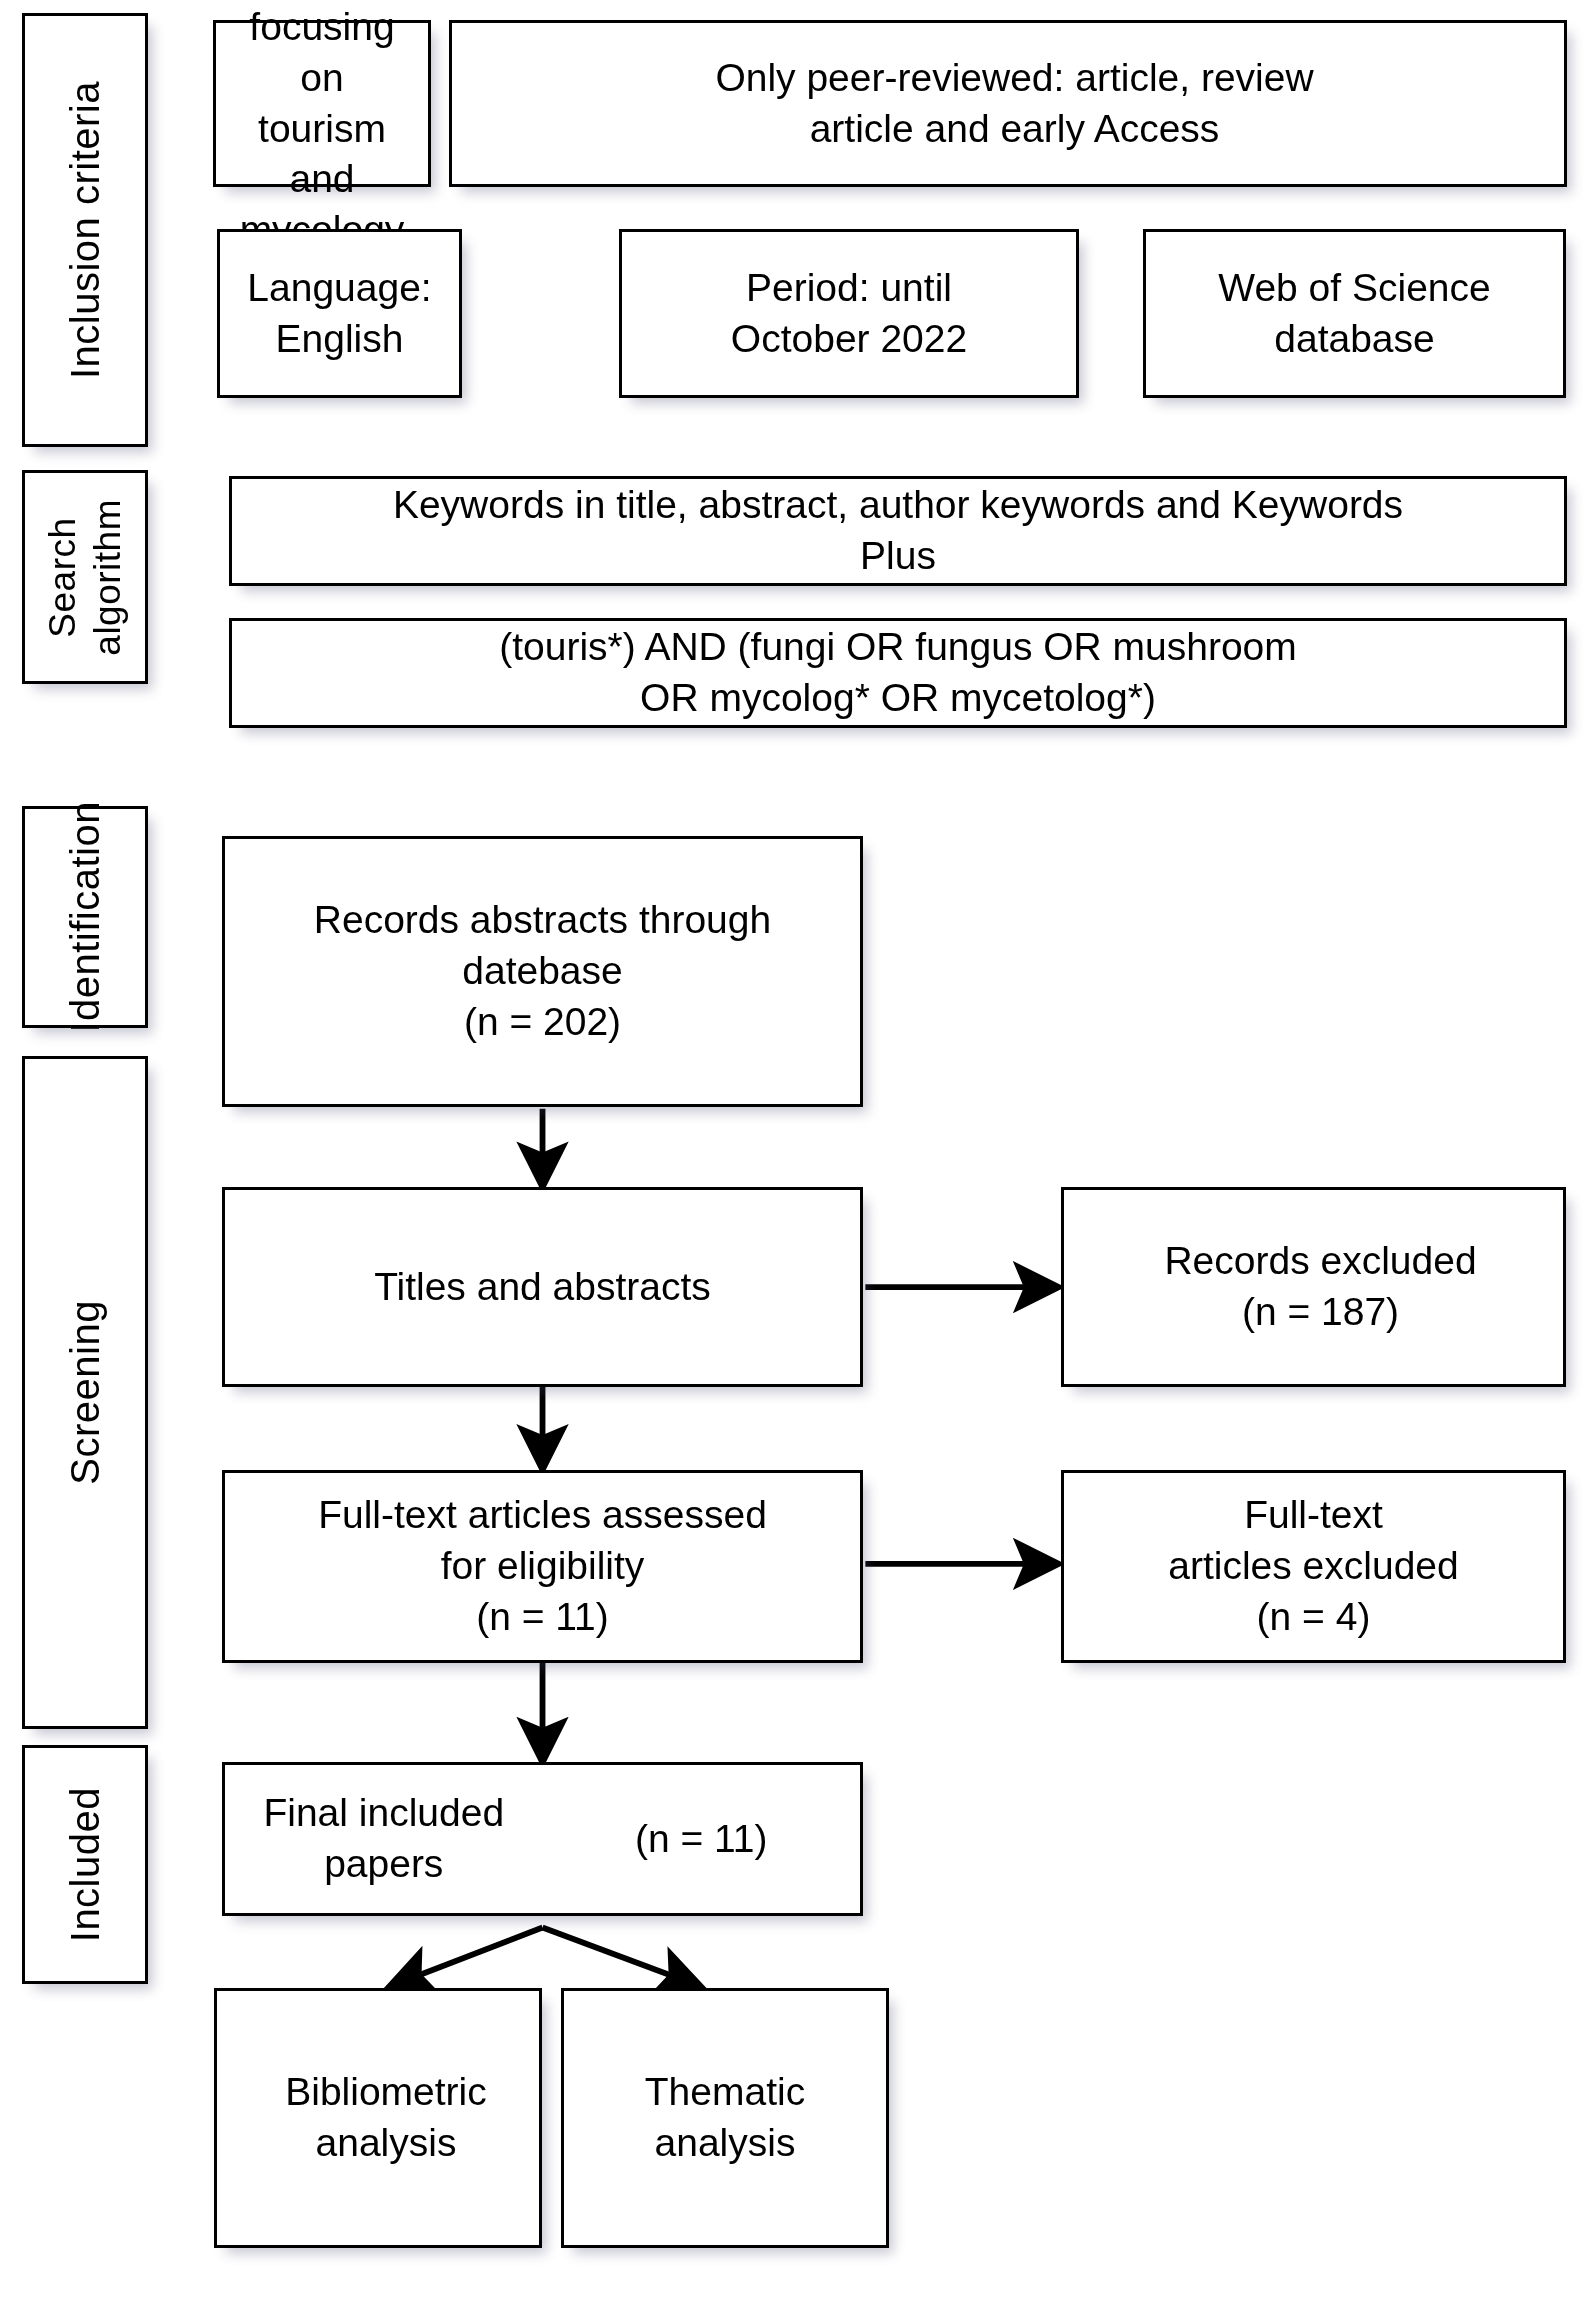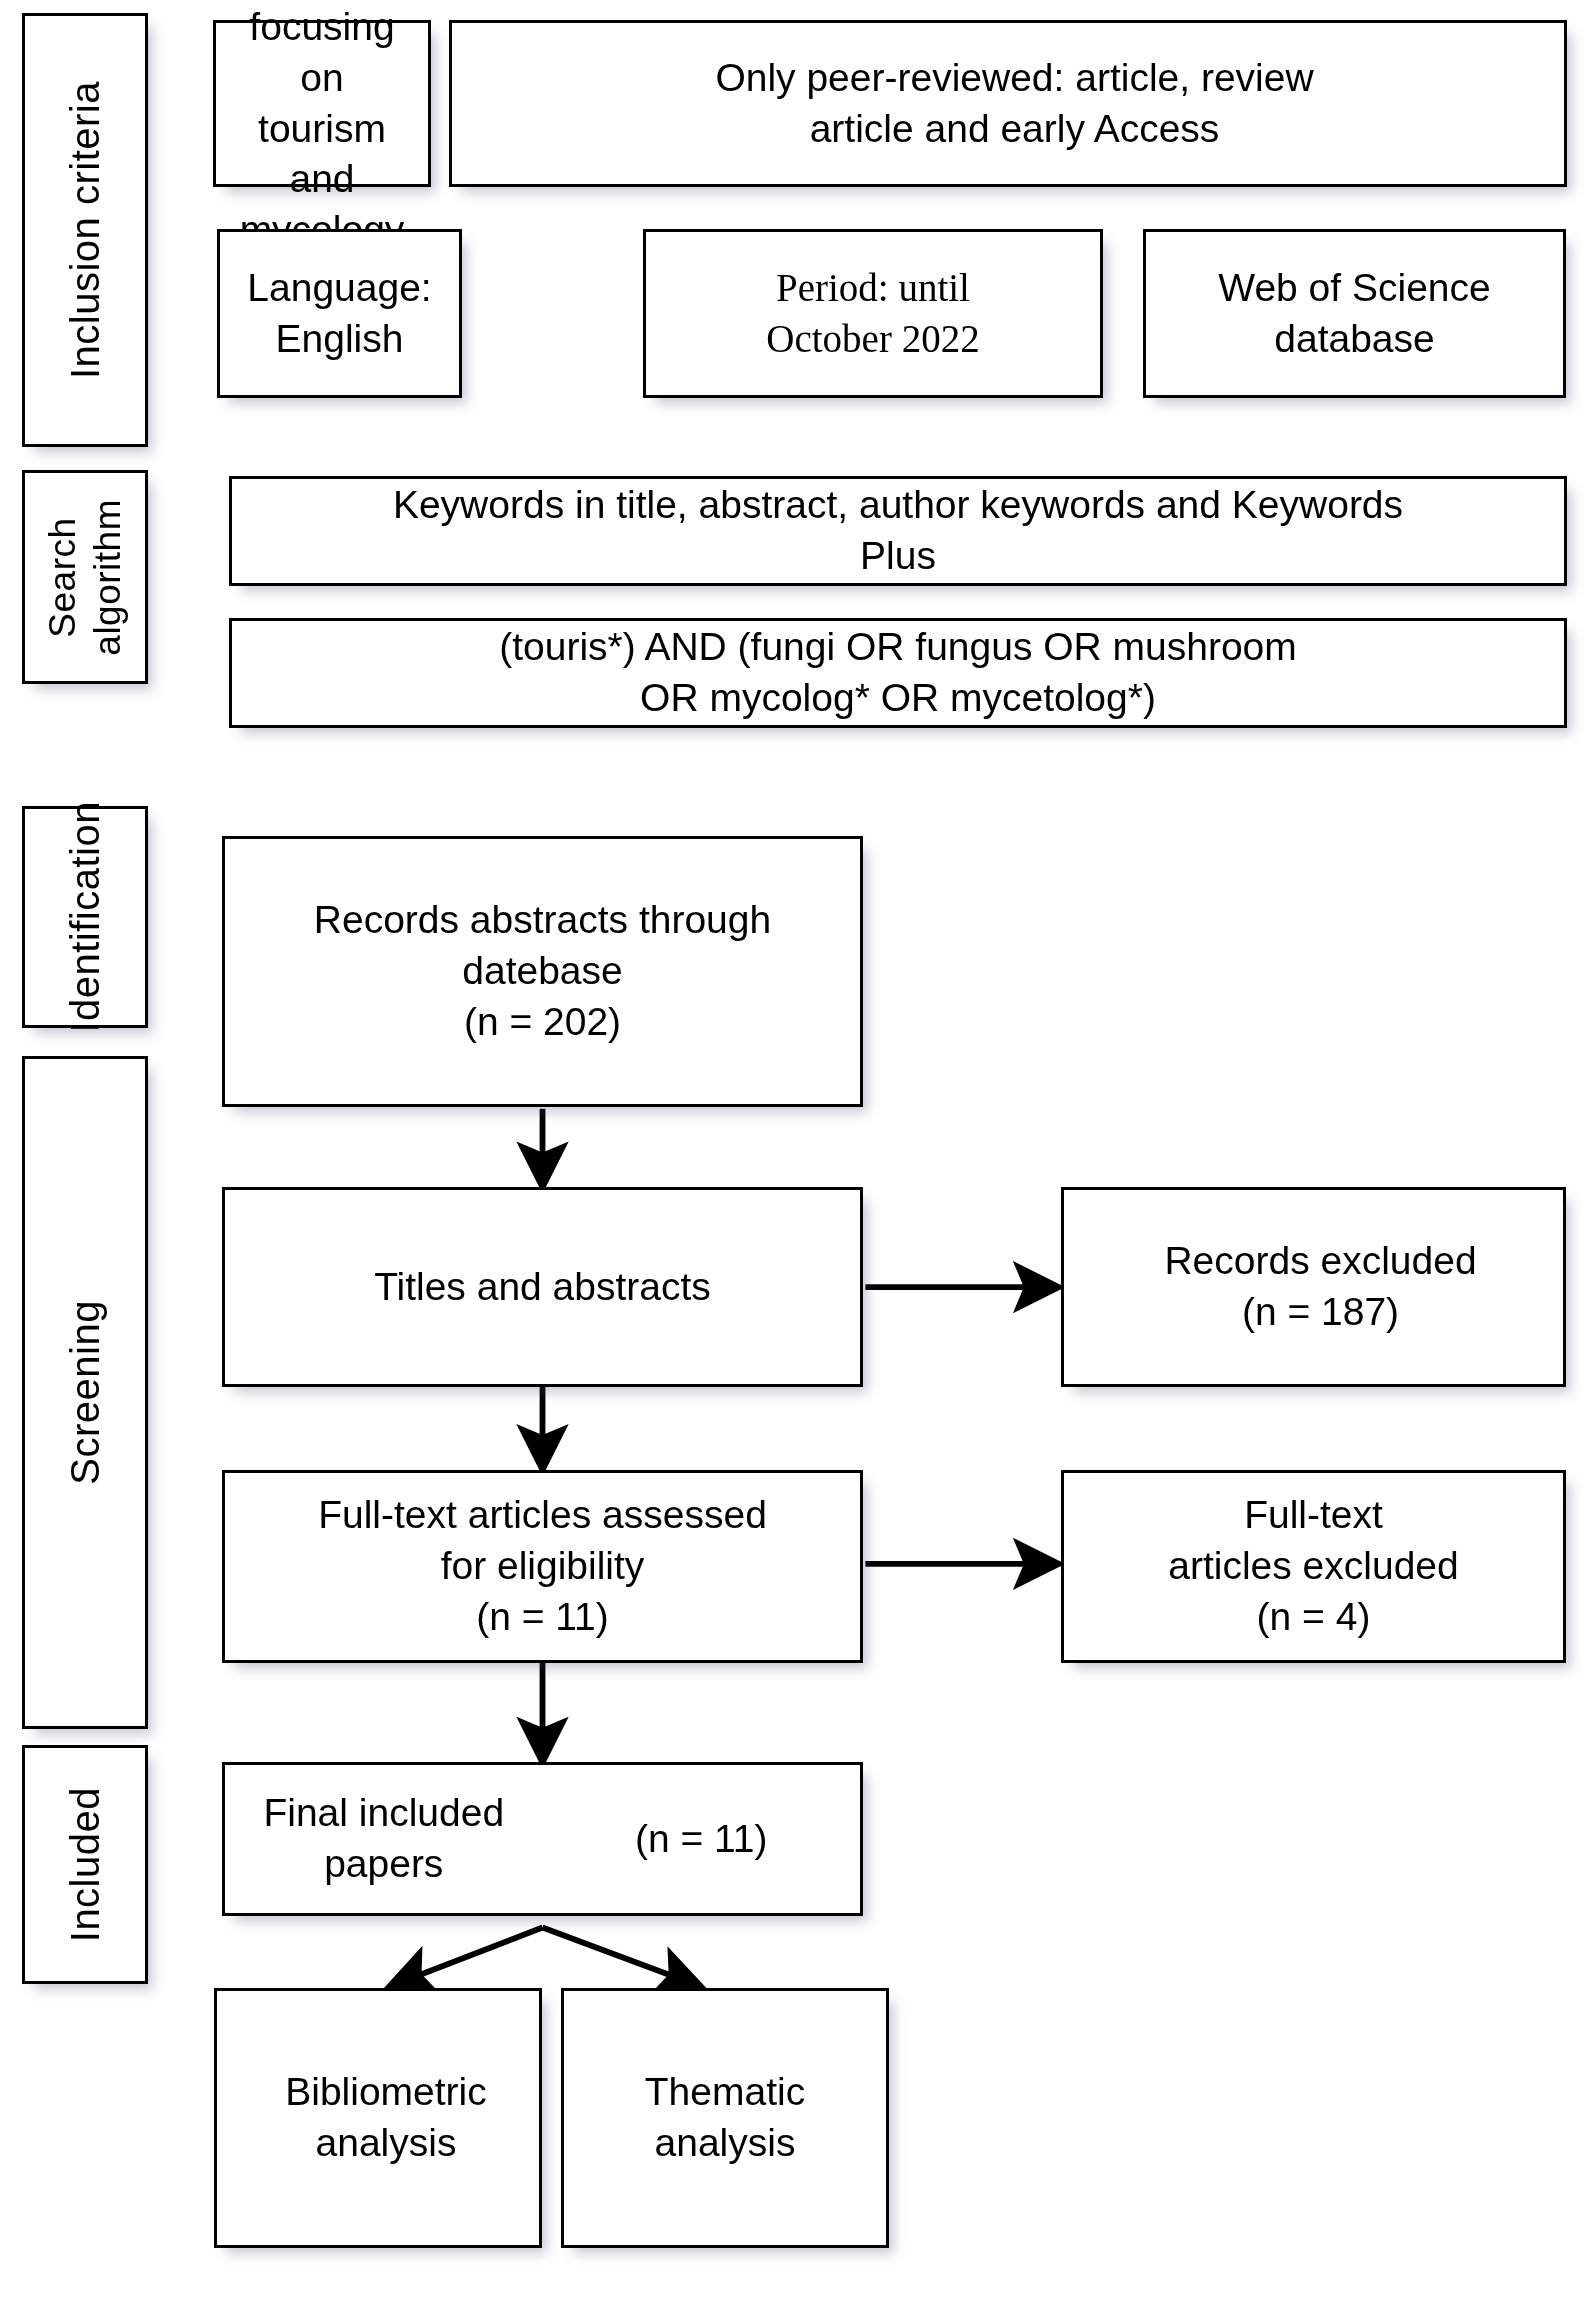--- a/index.html
+++ b/index.html
@@ -123,21 +123,21 @@
   <div class="box" style="left:449px; top:20px; width:1118px; height:167px;padding-left:13px;">
     <span class="txt">Only peer-reviewed: article, review
 article and early Access</span>
   </div>
 
   <div class="box" style="left:217px; top:229px; width:245px; height:169px;">
     <span class="txt">Language:
 English</span>
   </div>
 
-  <div class="box" style="left:643px; top:229px; width:460px; height:169px;font-family:Liberation Serif, serif;">
+  <div class="box" style="left:619px; top:229px; width:460px; height:169px;">
     <span class="txt">Period: until
 October 2022</span>
   </div>
 
   <div class="box" style="left:1143px; top:229px; width:423px; height:169px;">
     <span class="txt">Web of Science
 database</span>
   </div>
 
   <div class="box" style="left:229px; top:476px; width:1338px; height:110px;">

